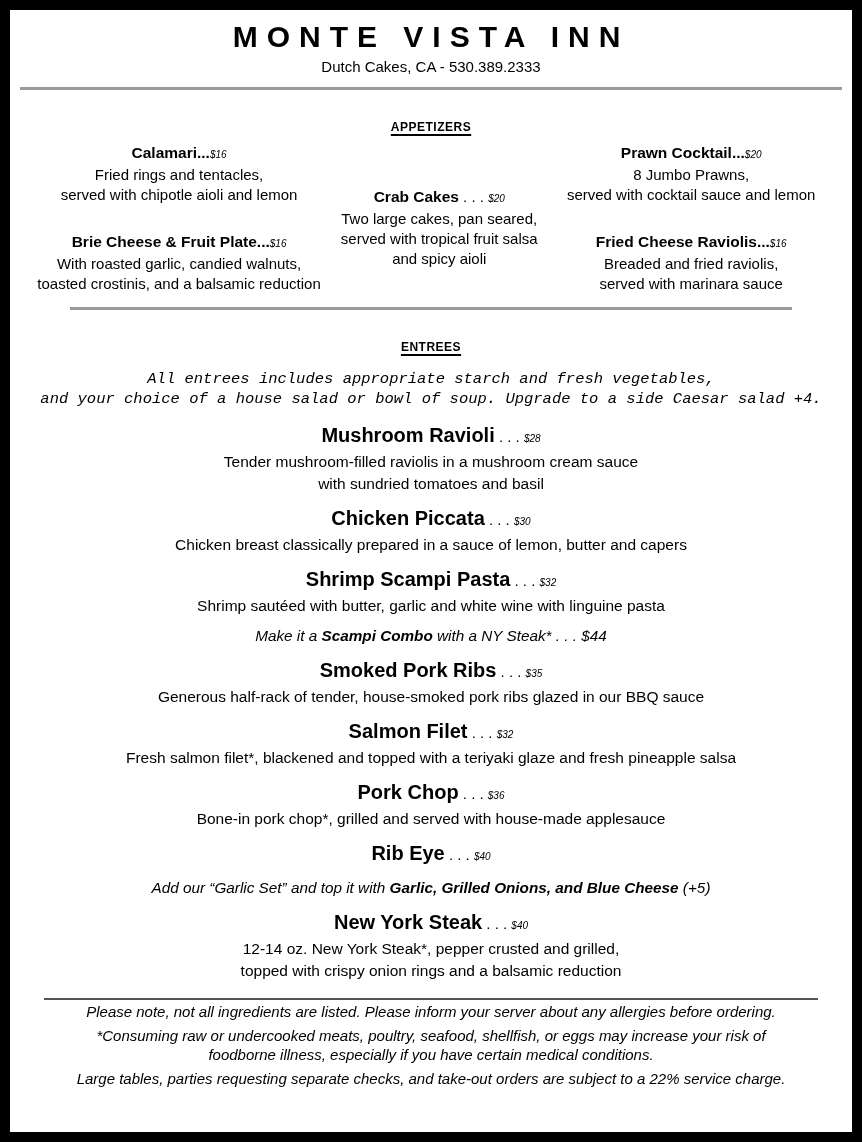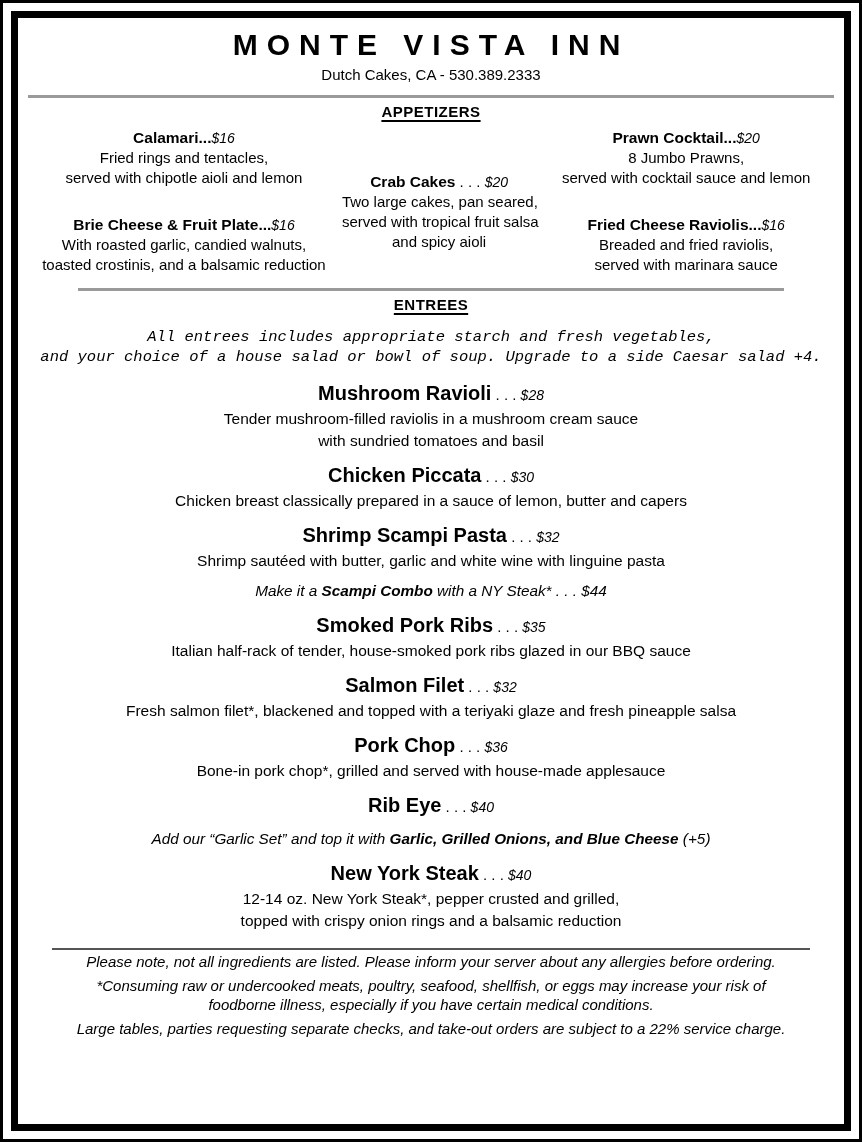--- a/index.html
+++ b/index.html
@@ -7,21 +7,21 @@
     width: 862px; height: 1142px;
     overflow: hidden;
     background: #ffffff;
     font-family: "Liberation Sans", "DejaVu Sans", sans-serif;
     color: #000000;
   }
   .frame {
     box-sizing: border-box;
     width: 862px; height: 1142px;
     border: 3px solid #000;
-    padding: 8px;
+    padding: 0;
     background: #fff;
   }
   .inner {
     box-sizing: border-box;
     width: 100%; height: 100%;
     border: 7px solid #000;
     padding: 6px 8px 0 8px;
     text-align: center;
     overflow: hidden;
   }
@@ -40,39 +40,39 @@
     line-height: 20px;
     white-space: nowrap;
   }
   
   .rule { height: 3px; background: #9a9a9a; border: 0; }
   .rule-header { margin: 10px 2px 0 2px; }
   .rule-mid    { margin: 13px 52px 0 52px; }
   .rule-thin   { height: 0; background: none; border-top: 2px solid #555; margin: 16px 26px 0 26px; }
   
   .sec-heading {
-    margin-top: 3px;
-    font-size: 15px;
+    margin-top: 26px;
+    font-size: 12px;
     font-weight: 700;
     line-height: 22px;
     text-decoration: underline;
     text-decoration-thickness: 2px;
     text-underline-offset: 3px;
     letter-spacing: 0.5px;
   }
   
   .app-cols { display: flex; margin-top: 5px; }
   .col { text-align: center; }
   .col-left  { width: 39%; }
   .col-mid   { width: 24%; padding-top: 44px; }
   .col-right { width: 37%; }
   .app-item + .app-item { margin-top: 27px; }
   .nm { font-weight: 700; font-size: 15.5px; }
   .sep-b { font-weight: 700; font-size: 15.5px; }
-  .pr { font-style: italic; font-weight: 400; font-size: 14px; }
+  .pr { font-style: italic; font-weight: 400; font-size: 10px; }
   .name-line { line-height: 20px; white-space: nowrap; }
   .desc { font-size: 15px; line-height: 20px; white-space: nowrap; text-align: center; }
   
   .intro {
     margin-top: 11px;
     font-style: italic;
     font-size: 15.5px;
     line-height: 20px;
   }
   .intro div { white-space: nowrap; font-family: Liberation Mono, monospace; }
@@ -173,21 +173,21 @@
 
         <div class="ent-item">
           <div class="ent-name-line"><span class="ent-nm">Shrimp Scampi Pasta</span><span class="ent-sep"> . . . </span><span class="pr">$32</span></div>
           <div class="ent-desc">Shrimp sautéed with butter, garlic and white wine with linguine pasta</div>
           <div class="ent-note"><span>Make it a </span><span class="bi">Scampi Combo</span><span> with a NY Steak* . . . $44</span></div>
         </div>
 
 
         <div class="ent-item">
           <div class="ent-name-line"><span class="ent-nm">Smoked Pork Ribs</span><span class="ent-sep"> . . . </span><span class="pr">$35</span></div>
-          <div class="ent-desc">Italian half-rack of tender, house-smoked pork ribs glazed in our BBQ sauce</div>
+          <div class="ent-desc">Generous half-rack of tender, house-smoked pork ribs glazed in our BBQ sauce</div>
         </div>
 
         <div class="ent-item">
           <div class="ent-name-line"><span class="ent-nm">Salmon Filet</span><span class="ent-sep"> . . . </span><span class="pr">$32</span></div>
           <div class="ent-desc">Fresh salmon filet*, blackened and topped with a teriyaki glaze and fresh pineapple salsa</div>
         </div>
 
         <div class="ent-item">
           <div class="ent-name-line"><span class="ent-nm">Pork Chop</span><span class="ent-sep"> . . . </span><span class="pr">$36</span></div>
           <div class="ent-desc">Bone-in pork chop*, grilled and served with house-made applesauce</div>

